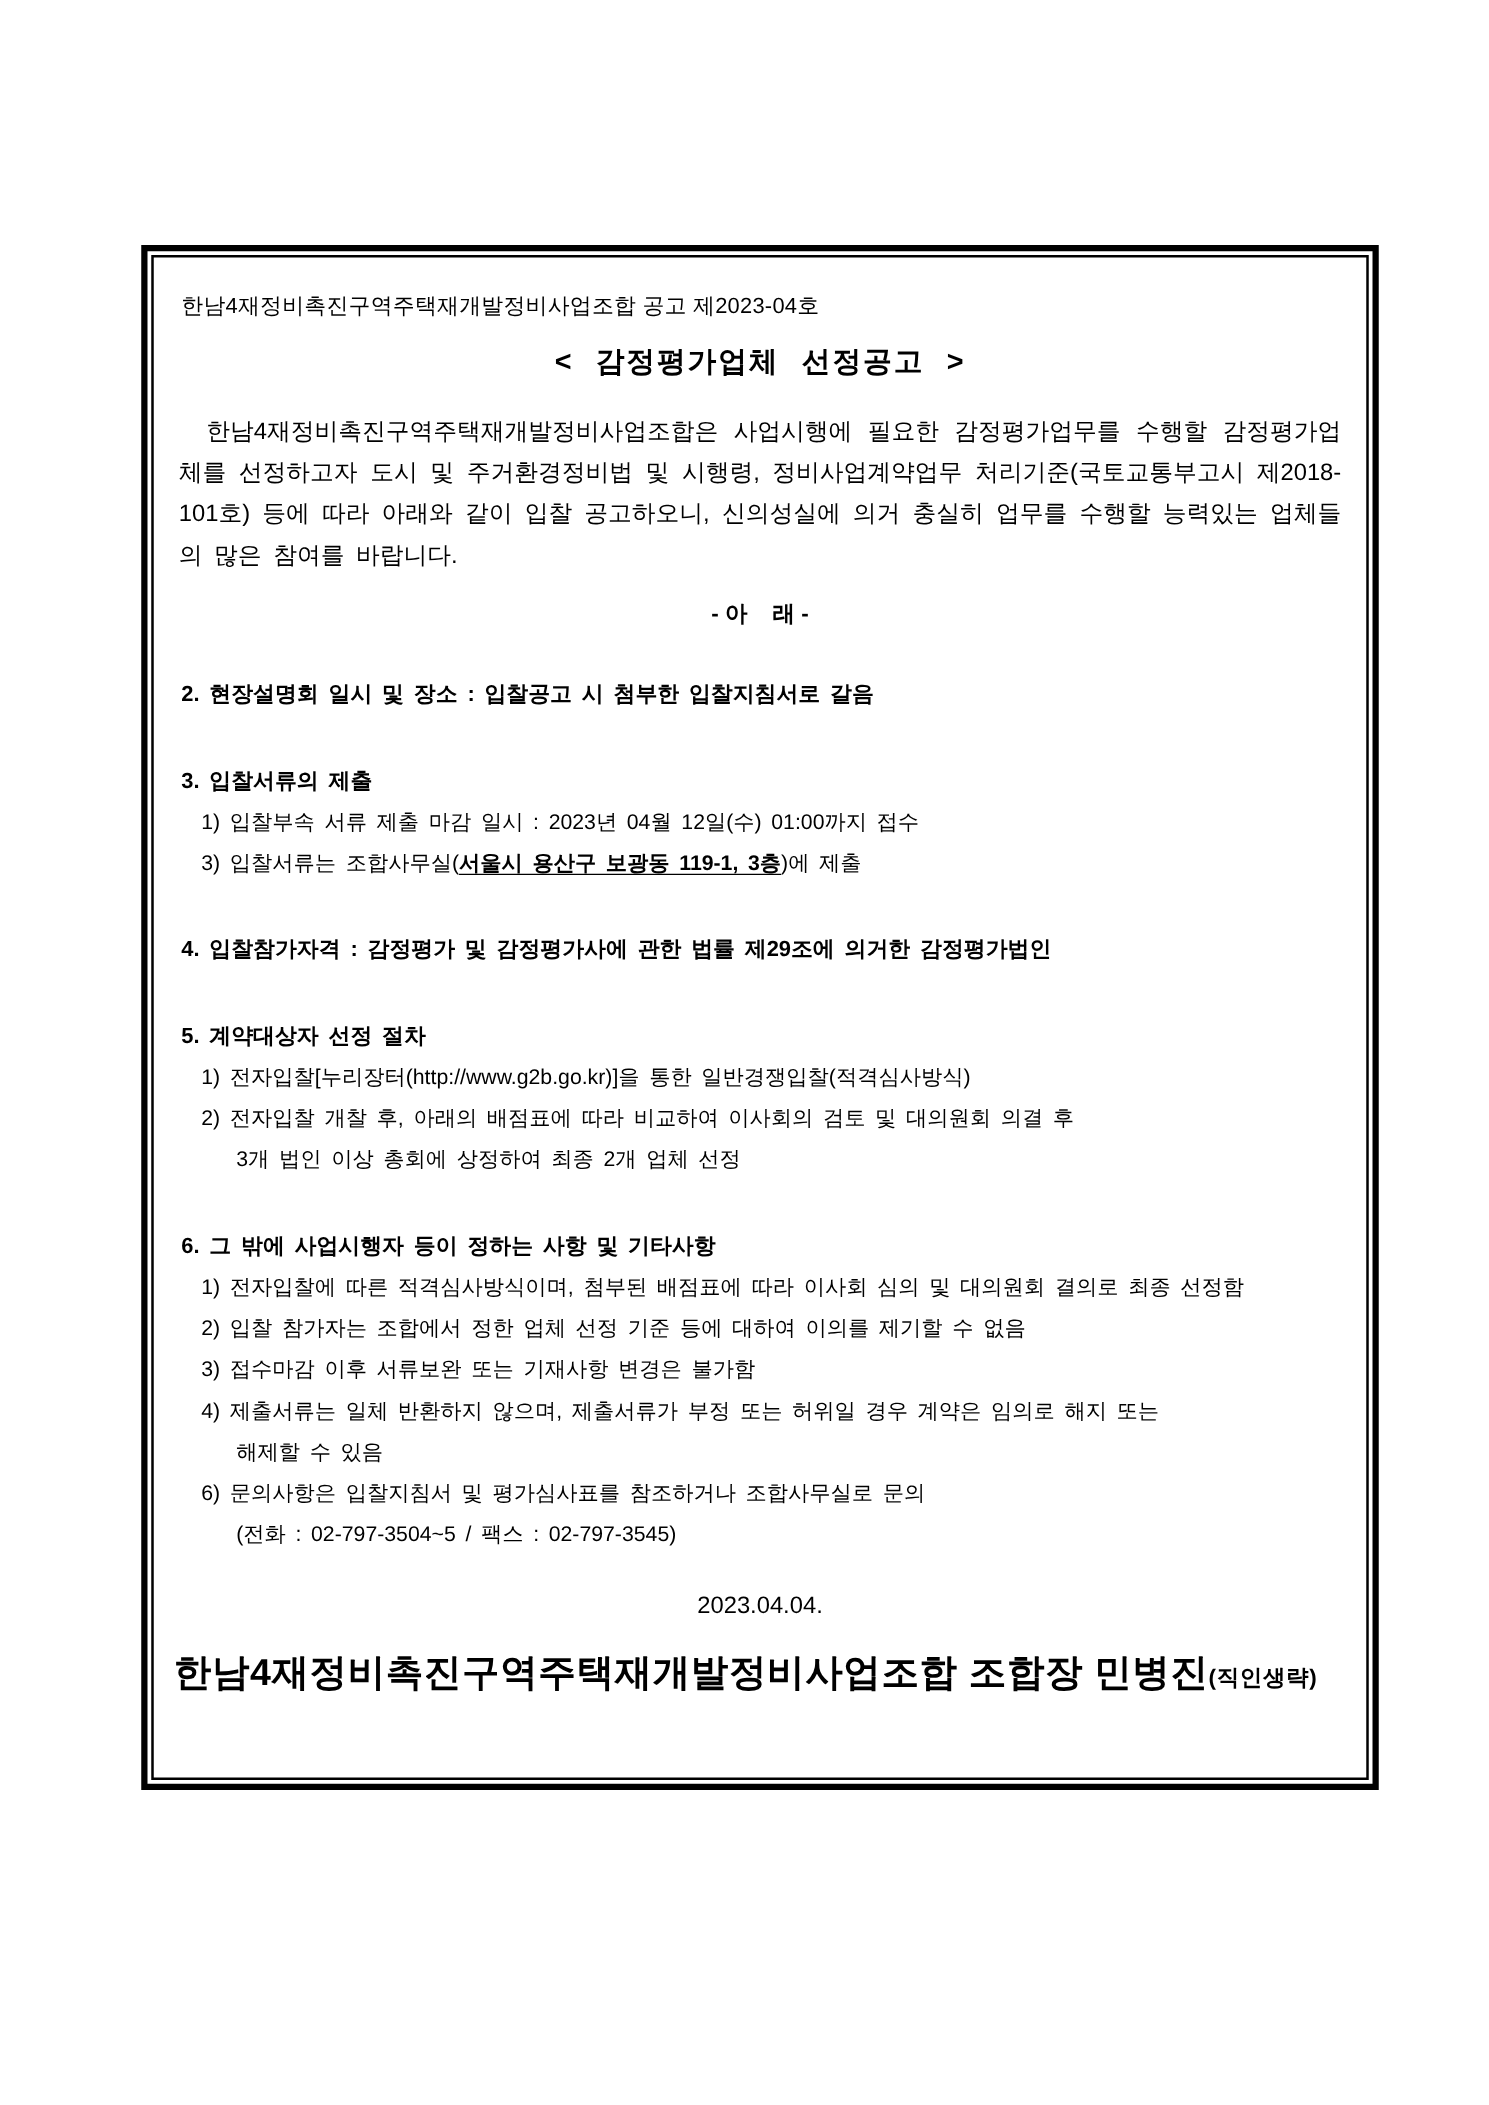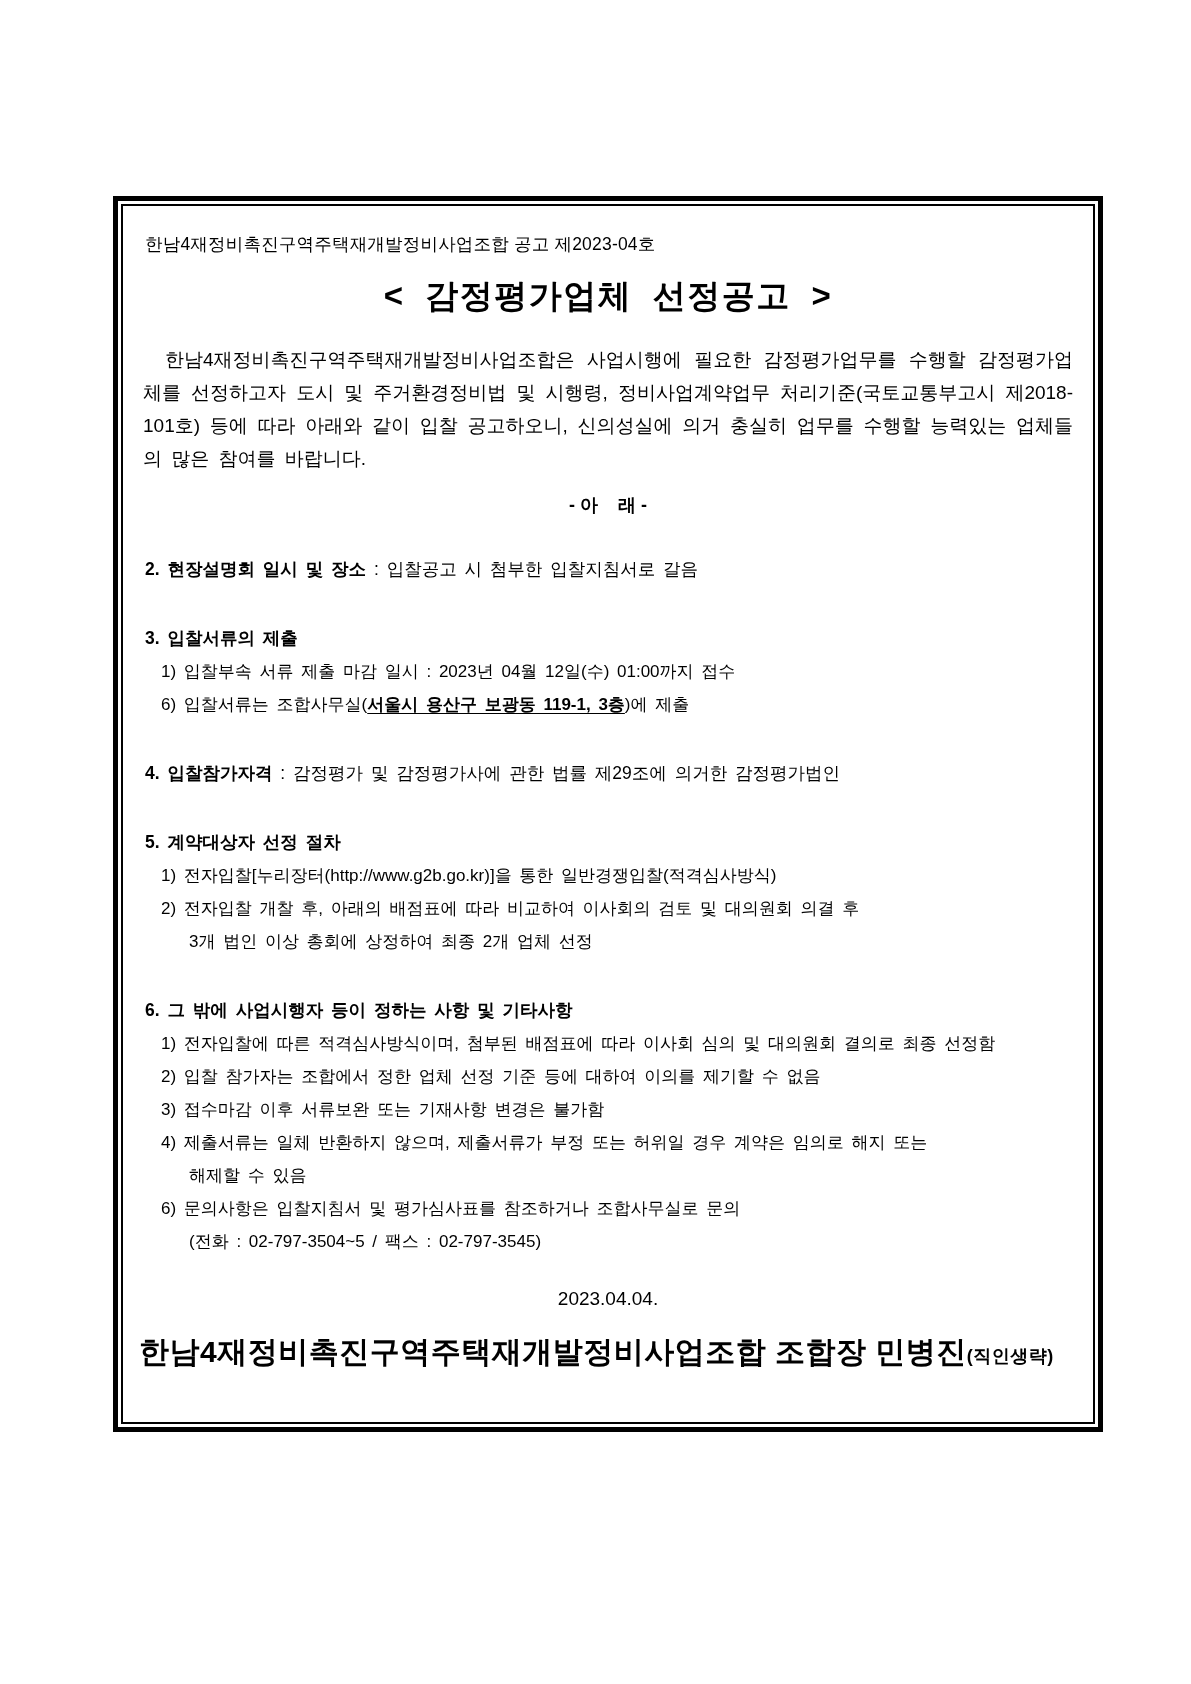--- a/index.html
+++ b/index.html
@@ -27,21 +27,21 @@
   }
   .doc-header {
     font-size: 17.5px;
     margin: 2px 0 0 6px;
     letter-spacing: 0.2px;
     white-space: pre-wrap;
   }
   .doc-title {
     margin: 18px 0 0 0;
     text-align: center;
-    font-size: 33px;
+    font-size: 23px;
     font-weight: bold;
     letter-spacing: 1.5px;
     word-spacing: 10px;
     white-space: pre-wrap;
   }
   .intro {
     margin: 24px 4px 0 4px;
     font-size: 19px;
     line-height: 33px;
     text-align: justify;
@@ -60,21 +60,21 @@
   .section.first { margin-top: 22px; }
   .sec-heading {
     font-size: 17.5px;
     font-weight: bold;
     line-height: 33px;
     margin-left: 6px;
     white-space: pre-wrap;
     word-spacing: 3px;
   }
   .sec-rest {
-    font-weight: normal;
+    font-weight: bold;
     white-space: pre-wrap;
   }
   .item {
     font-size: 17px;
     line-height: 33px;
     padding-left: 22px;
     white-space: pre-wrap;
     word-spacing: 3px;
   }
   .item.cont { padding-left: 50px; }
@@ -117,21 +117,21 @@
     <div class="below-divider">- 아    래 -</div>
 
 
     <div class="section">
       <div class="sec-heading"><span>2. 현장설명회 일시 및 장소</span><span class="sec-rest"> : 입찰공고 시 첨부한 입찰지침서로 갈음</span></div>
     </div>
 
     <div class="section">
       <div class="sec-heading">3. 입찰서류의 제출</div>
       <div class="item">1) 입찰부속 서류 제출 마감 일시 : 2023년 04월 12일(수) 01:00까지 접수</div>
-      <div class="item"><span>6) 입찰서류는 조합사무실(</span><span class="bold-underline">서울시 용산구 보광동 119-1, 3층</span><span>)에 제출</span></div>
+      <div class="item"><span>3) 입찰서류는 조합사무실(</span><span class="bold-underline">서울시 용산구 보광동 119-1, 3층</span><span>)에 제출</span></div>
     </div>
 
     <div class="section">
       <div class="sec-heading"><span>4. 입찰참가자격</span><span class="sec-rest"> : 감정평가 및 감정평가사에 관한 법률 제29조에 의거한 감정평가법인</span></div>
     </div>
 
     <div class="section">
       <div class="sec-heading">5. 계약대상자 선정 절차</div>
       <div class="item">1) 전자입찰[누리장터(http://www.g2b.go.kr)]을 통한 일반경쟁입찰(적격심사방식)</div>
       <div class="item">2) 전자입찰 개찰 후, 아래의 배점표에 따라 비교하여 이사회의 검토 및 대의원회 의결 후</div>

